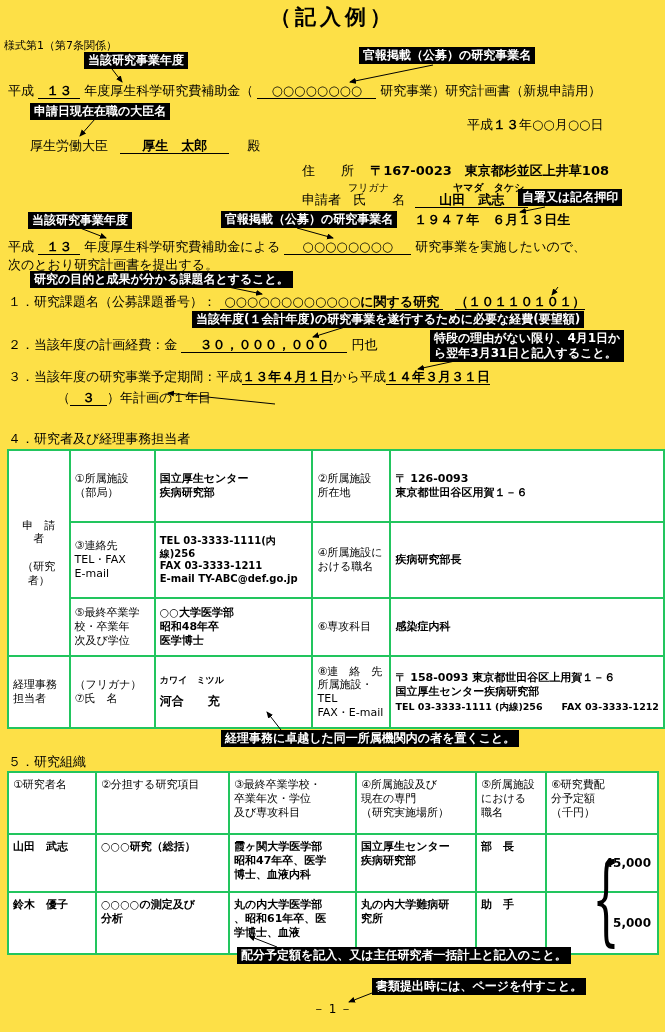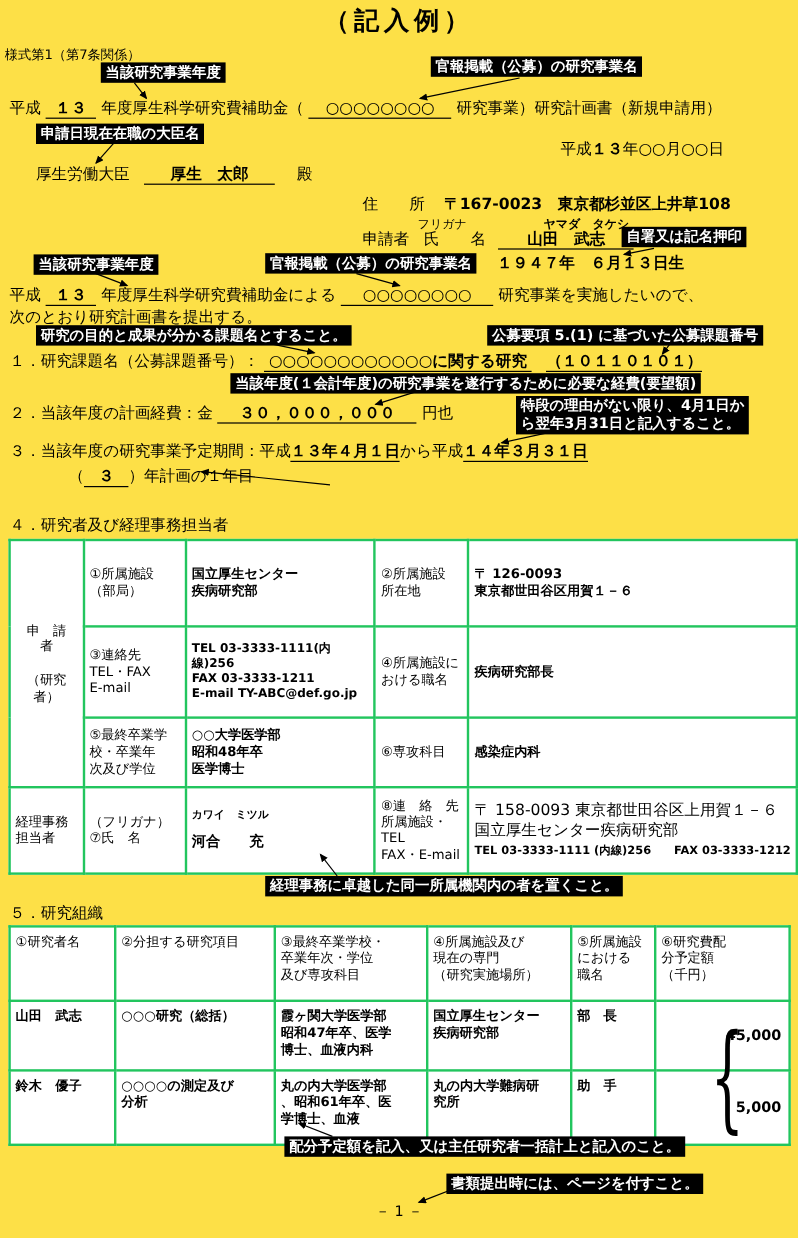--- a/index.html
+++ b/index.html
@@ -39,21 +39,20 @@
   <div class="abs title">（記入例）</div>
   <div class="abs formref">様式第1（第7条関係）</div>
 
   <div class="ann" style="left:84px;top:52px">当該研究事業年度</div>
   <div class="ann" style="left:359px;top:47px">官報掲載（公募）の研究事業名</div>
   <div class="ann" style="left:30px;top:103px">申請日現在在職の大臣名</div>
   <div class="ann" style="left:518px;top:189px">自署又は記名押印</div>
   <div class="ann" style="left:28px;top:212px">当該研究事業年度</div>
   <div class="ann" style="left:221px;top:211px">官報掲載（公募）の研究事業名</div>
   <div class="ann" style="left:30px;top:271px">研究の目的と成果が分かる課題名とすること。</div>
-  <div class="ann" style="left:406px;top:271px">公募要項 5.(1) に基づいた公募課題番号</div>
   <div class="ann" style="left:192px;top:311px">当該年度(１会計年度)の研究事業を遂行するために必要な経費(要望額)</div>
   <div class="ann multi" style="left:430px;top:330px">特段の理由がない限り、4月1日か
 ら翌年3月31日と記入すること。</div>
   <div class="ann" style="left:221px;top:730px">経理事務に卓越した同一所属機関内の者を置くこと。</div>
   <div class="ann" style="left:372px;top:978px">書類提出時には、ページを付すこと。</div>
   <div class="ann" style="left:237px;top:947px">配分予定額を記入、又は主任研究者一括計上と記入のこと。</div>
 
   <div class="abs" style="left:8px;top:83px">
     <span>平成</span>
     <span class="b ul pad8">１３</span>
@@ -173,21 +172,21 @@
         <td class="pre">（フリガナ）
 ⑦氏　名</td>
         <td>
           <span class="furigana-small">カワイ　ミツル</span>
           <span class="name-big">河合　　充</span>
         </td>
         <td class="pre">⑧連　絡　先
 所属施設・TEL
 FAX・E-mail</td>
         <td>
-          <div class="pre" style="white-space:pre-line;font-weight:normal;font-size:13px">〒 158-0093 東京都世田谷区上用賀１－６
+          <div class="pre" style="white-space:pre-line;font-weight:bold;font-size:11px">〒 158-0093 東京都世田谷区上用賀１－６
 国立厚生センター疾病研究部</div>
           <div style="font-weight:bold;font-size:9.5px;margin-top:3px">TEL 03-3333-1111 (内線)256　　FAX 03-3333-1212</div>
         </td>
       </tr>
     </tbody>
       </table>
   </div>
 
   <div class="abs" style="left:8px;top:754px">５．研究組織</div>
 

